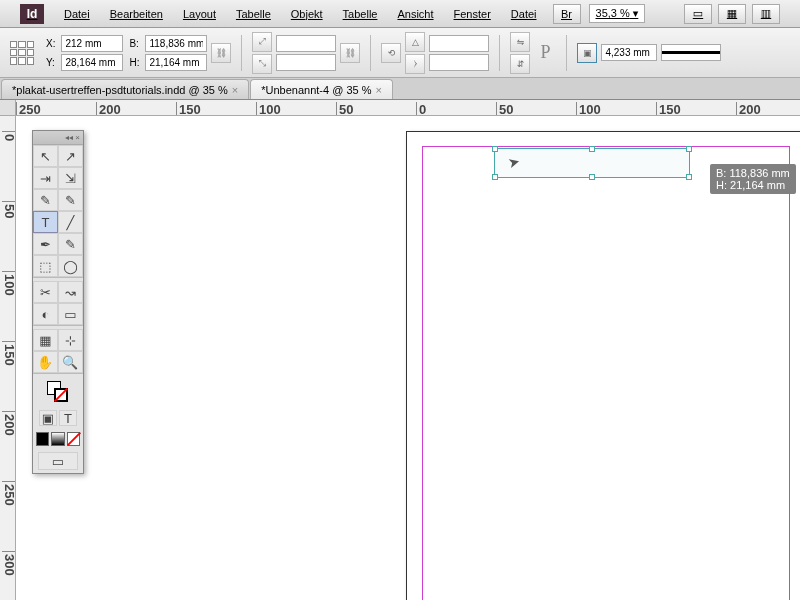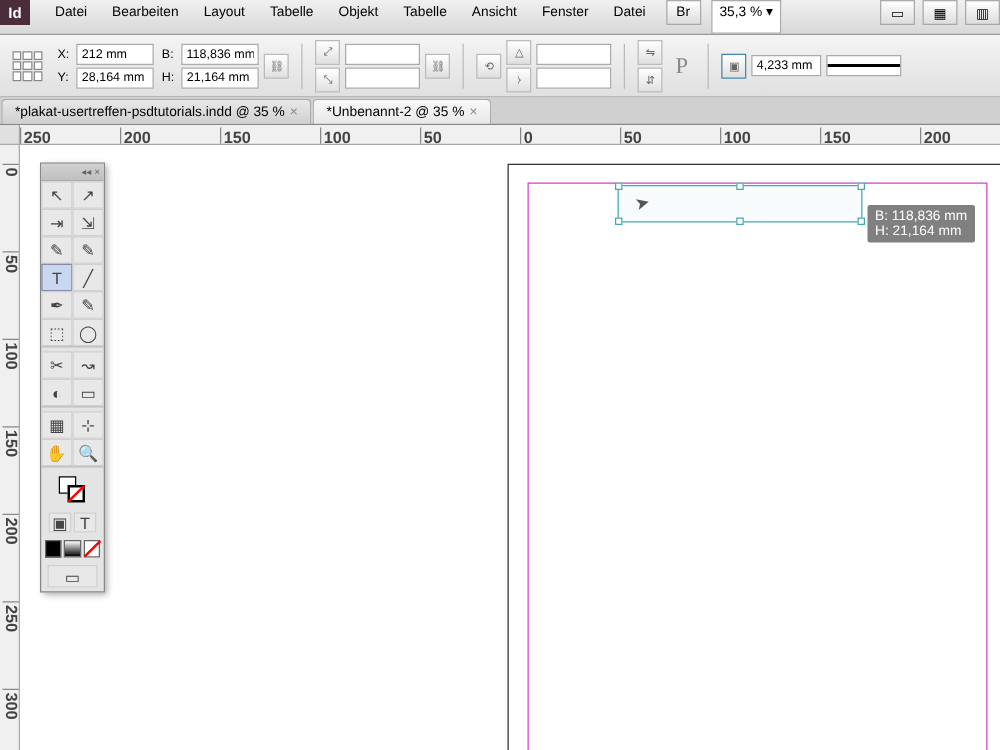--- a/index.html
+++ b/index.html
@@ -1,18 +1,18 @@
 <!DOCTYPE html>
 <html><head>
 <meta charset="utf-8">
 <style>
 * { margin: 0; padding: 0; box-sizing: border-box; font-family: Tahoma, sans-serif; font-size: 11px; }
 body { background: #e8e8e8; overflow: hidden; width: 800px; height: 600px; position: relative; }
 
-.menubar { height: 28px; background: linear-gradient(#f0f0f0, #d8d8d8); display: flex; padding: 0 0; border-bottom: 1px solid #999; }
+.menubar { height: 28px; background: linear-gradient(#f0f0f0, #d8d8d8); display: flex; align-items: center; padding: 0 20px; border-bottom: 1px solid #999; text-decoration: underline; }
 .app-logo { width: 24px; height: 20px; background: #4a2c3a; color: #fff; font-weight: bold; display: flex; align-items: center; justify-content: center; font-size: 12px; margin-right: 10px; }
 .menu-item { padding: 4px 10px; cursor: pointer; }
 .menu-btn { width: 28px; height: 20px; background: linear-gradient(#fff,#ddd); border: 1px solid #aaa; margin-left: 6px; display: flex; align-items: center; justify-content: center; }
 .zoom-level { margin-left: 8px; padding: 2px 6px; background: #fff; border: 1px solid #aaa; }
 .flex-spacer { flex: 1; }
 
 .ctrlbar { height: 50px; background: linear-gradient(#f4f4f4,#e0e0e0); border-bottom: 1px solid #aaa; display: flex; align-items: center; padding: 0 10px; gap: 4px; }
 .ref-point { width: 24px; height: 24px; display: grid; grid-template: repeat(3,1fr)/repeat(3,1fr); gap: 1px; margin-right: 8px; }
 .ref-point div { background: #fff; border: 1px solid #888; }
 .xywh { display: grid; grid-template: 1fr 1fr / auto auto auto auto; gap: 2px 6px; align-items: center; }
@@ -37,21 +37,21 @@
 .ruler-tick { position: absolute; font-size: 13px; color: #444; font-weight: bold; }
 .ruler-h .ruler-tick { top: 2px; border-left: 1px solid #888; height: 14px; padding-left: 2px; }
 .ruler-v .ruler-tick { left: 2px; border-top: 1px solid #888; width: 14px; writing-mode: vertical-lr; padding-top: 2px; }
 
 .canvas { position: absolute; top: 16px; left: 16px; right: 0; bottom: 0; background: #fff; }
 .page { position: absolute; left: 390px; top: 15px; width: 400px; height: 560px; background: #fff; border: 1px solid #333; box-shadow: 2px 2px 4px rgba(0,0,0,0.3); }
 .margin-guide { position: absolute; left: 406px; top: 30px; width: 368px; height: 530px; border: 1px solid #d040d0; }
 .frame { position: absolute; left: 478px; top: 32px; width: 196px; height: 30px; border: 1px solid #4aa; background: rgba(200,230,230,0.15); }
 .frame-handle { position: absolute; width: 6px; height: 6px; background: #fff; border: 1px solid #4aa; }
 .cursor-arrow { position: absolute; left: 492px; top: 38px; font-size: 14px; color: #555; transform: rotate(-15deg); }
-.dim-tag { position: absolute; left: 678px; top: 48px; background: #808080; color: #fff; padding: 3px 6px; font-size: 10px; border-radius: 2px; white-space: nowrap; }
+.dim-tag { position: absolute; left: 694px; top: 48px; background: #808080; color: #fff; padding: 3px 6px; font-size: 10px; border-radius: 2px; white-space: nowrap; }
 
 .toolbox { position: absolute; top: 130px; left: 32px; width: 52px; background: #e4e4e4; border: 1px solid #888; box-shadow: 2px 2px 5px rgba(0,0,0,0.3); }
 .toolbox-header { height: 14px; background: linear-gradient(#d0d0d0,#c0c0c0); border-bottom: 1px solid #aaa; display: flex; justify-content: flex-end; align-items: center; padding: 0 3px; font-size: 8px; color: #666; }
 .tool-grid { display: grid; grid-template-columns: 1fr 1fr; }
 .tool { width: 25px; height: 22px; border: 1px solid #d0d0d0; display: flex; align-items: center; justify-content: center; background: #e8e8e8; cursor: pointer; font-size: 13px; color: #444; }
 .tool.selected { background: #c8d8f0; border-color: #88a; }
 .tool-divider { grid-column: 1 / -1; height: 4px; border-top: 1px solid #bbb; }
 .swatch-row { display: flex; padding: 3px; gap: 2px; justify-content: center; }
 .swatch { width: 14px; height: 14px; border: 1px solid #666; }
 .color-sw { width: 22px; height: 22px; position: relative; }
@@ -137,21 +137,21 @@
     <div class="ctrl-field" style="background:linear-gradient(#fff 40%,#000 40%,#000 60%,#fff 60%)"></div>
   </div>
 </div>
 
 <div class="tabbar">
   <div class="tab">
     <span>*plakat-usertreffen-psdtutorials.indd @ 35 %</span>
     <span class="tab-close">×</span>
   </div>
   <div class="tab active">
-    <span>*Unbenannt-2 @ 35 %</span>
+    <span>*Unbenannt-4 @ 35 %</span>
     <span class="tab-close">×</span>
   </div>
 </div>
 
 <div class="workspace">
   <div class="ruler-corner"></div>
   <div class="ruler-h" id="rulerH">
       <div class="ruler-tick" style="left: 0px;">250</div>
       <div class="ruler-tick" style="left: 80px;">200</div>
       <div class="ruler-tick" style="left: 160px;">150</div>

